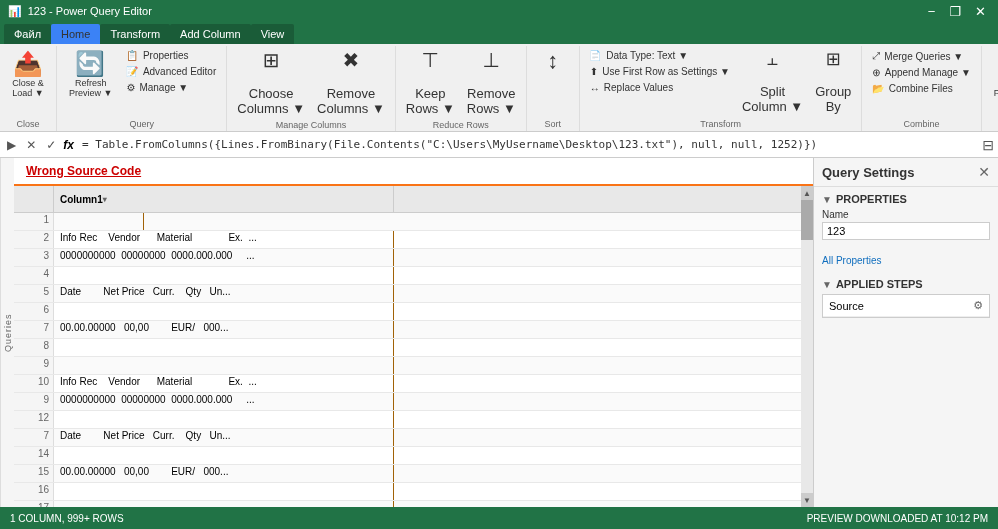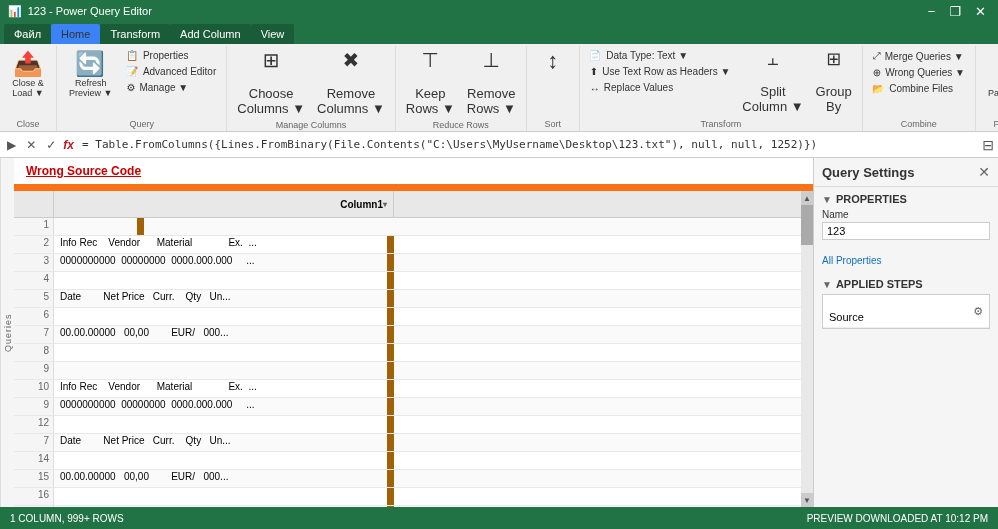--- a/index.html
+++ b/index.html
@@ -140,21 +140,21 @@
       background: white;
       overflow: hidden;
       display: flex;
       flex-direction: column;
     }
 
     
     #error-banner {
       background: #fff;
       padding: 6px 12px;
-      border-bottom: 7px solid #f97316;
+      border-bottom: 2px solid #f97316;
     }
     #error-text {
       color: #c00;
       font-weight: bold;
       font-size: 12px;
       text-decoration: underline;
       cursor: pointer;
     }
 
     
@@ -168,21 +168,21 @@
       background: #e8e8e8;
       border-bottom: 1px solid #ccc;
       position: sticky;
       top: 0;
       z-index: 10;
     }
     .grid-corner { width: 40px; min-width: 40px; height: 26px; background: #e8e8e8; border-right: 1px solid #ccc; }
     .grid-col-header {
       display: flex;
       align-items: center;
-      justify-content: flex-end;
+      justify-content: flex-start;
       padding: 2px 6px;
       border-right: 1px solid #ccc;
       font-size: 10px;
       font-weight: bold;
       height: 26px;
       background: #e8e8e8;
       cursor: pointer;
       width: 340px;
     }
     .grid-col-header .dropdown-arrow { color: #666; font-size: 8px; }
@@ -198,21 +198,21 @@
       text-align: right;
       padding: 1px 4px;
       color: #666;
       font-size: 10px;
       border-right: 1px solid #ddd;
       background: #f5f5f5;
     }
     .grid-cell {
       padding: 1px 6px;
       font-size: 10px;
-      border-right: 7px solid #a16207;
+      border-right: 1px solid #a16207;
       overflow: hidden;
       text-overflow: ellipsis;
       white-space: nowrap;
     }
     .cell-wide { width: 90px; }
 
     
     #right-panel {
       width: 185px;
       background: #f5f5f5;
@@ -266,21 +266,21 @@
     }
     .step-item {
       display: flex;
       align-items: center;
       justify-content: space-between;
       padding: 4px 6px;
       font-size: 11px;
       cursor: pointer;
       border-bottom: 1px solid #eee;
     }
-    .step-item .step-name { flex: 1; margin-top: 12px; }
+    .step-item .step-name { flex: 1; }
     .step-item .step-gear { color: #666; font-size: 11px; cursor: pointer; }
 
     
     #status-bar {
       background: #217346;
       color: white;
       height: 22px;
       display: flex;
       align-items: center;
       justify-content: space-between;
@@ -433,21 +433,21 @@
 
   <div class="ribbon-group">
     <div class="ribbon-group-content">
       <div class="ribbon-col">
         <div class="ribbon-btn-small">
           <span>📄</span>
           <span>Data Type: Text ▼</span>
         </div>
         <div class="ribbon-btn-small">
           <span>⬆</span>
-          <span>Use Text Row as Headers ▼</span>
+          <span>Use First Row as Settings ▼</span>
         </div>
         <div class="ribbon-btn-small">
           <span>↔</span>
           <span>Replace Values</span>
         </div>
       </div>
       <div class="ribbon-btn">
         <div class="icon" style="font-size:18px">⫠</div>
         <div class="label">Split<br>Column ▼</div>
       </div>
@@ -461,21 +461,21 @@
 
   <div class="ribbon-group">
     <div class="ribbon-group-content">
       <div class="ribbon-col">
         <div class="ribbon-btn-small">
           <span>⤢</span>
           <span>Merge Queries ▼</span>
         </div>
         <div class="ribbon-btn-small">
           <span>⊕</span>
-          <span>Wrong Queries ▼</span>
+          <span>Append Manage ▼</span>
         </div>
         <div class="ribbon-btn-small">
           <span>📂</span>
           <span>Combine Files</span>
         </div>
       </div>
     </div>
     <div class="ribbon-group-label">Combine</div>
   </div>
 
@@ -498,21 +498,21 @@
     </div>
     <div class="ribbon-group-label">Data Sources</div>
   </div>
 
 </div>
 
 <div id="formula-bar">
   <span class="formula-nav-btn">▶</span>
   <span class="formula-nav-btn">✕</span>
   <span class="formula-nav-btn">✓</span>
-  <span style="font-weight:bold; color:#b91c1c; font-style:italic; margin-right:4px; font-size:12px">fx</span>
+  <span style="font-weight:bold; color:#000000; font-style:italic; margin-right:4px; font-size:12px">fx</span>
   <input id="formula-input" type="text" value="= Table.FromColumns({Lines.FromBinary(File.Contents(&quot;C:\Users\MyUsername\Desktop\123.txt&quot;), null, null, 1252)})" style="">
   <span style="cursor:pointer; color:#555; font-size:14px; margin-left:4px;">⊟</span>
 </div>
 
 <div id="main-area" style="display:flex; height: calc(529px - 22px - 22px - 88px - 26px - 22px); position:relative;">
 
   <div id="queries-sidebar">
     <span>Queries</span>
   </div>
 

